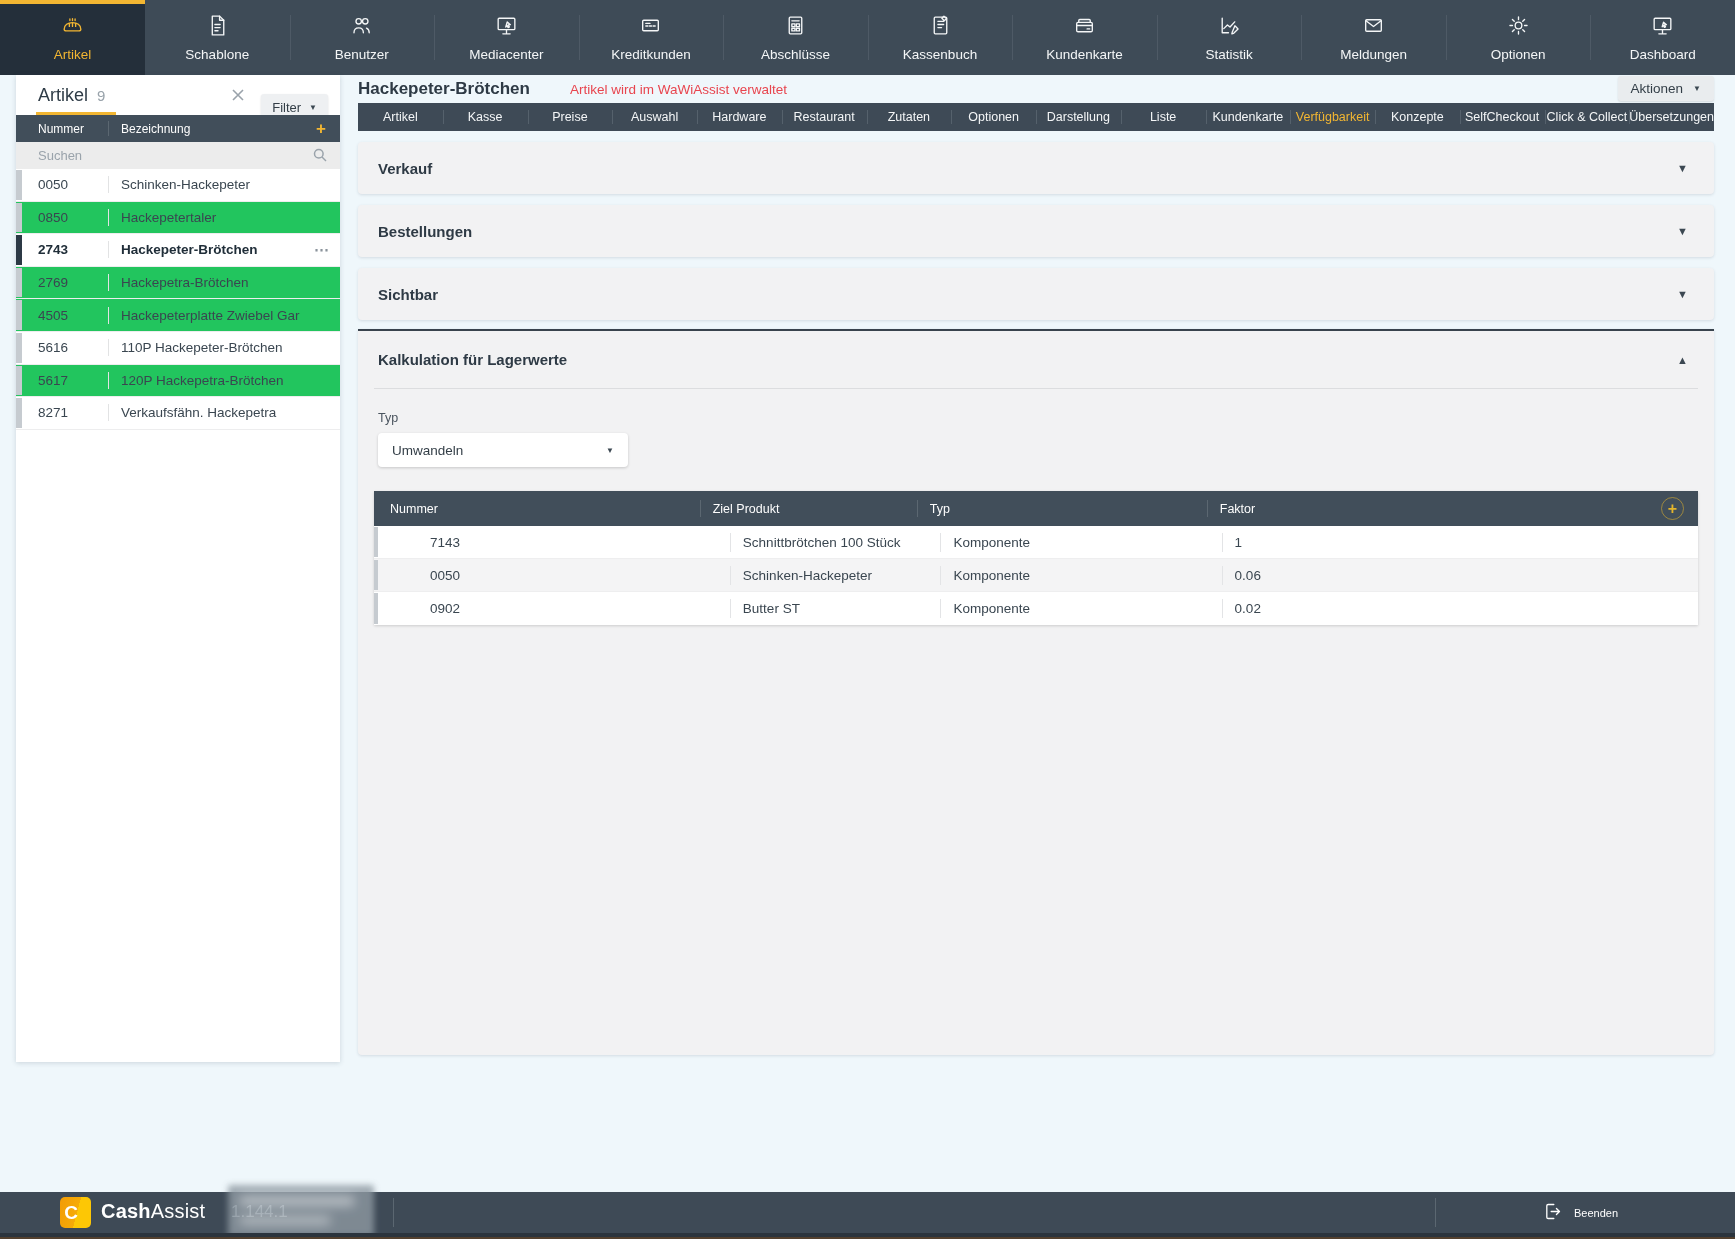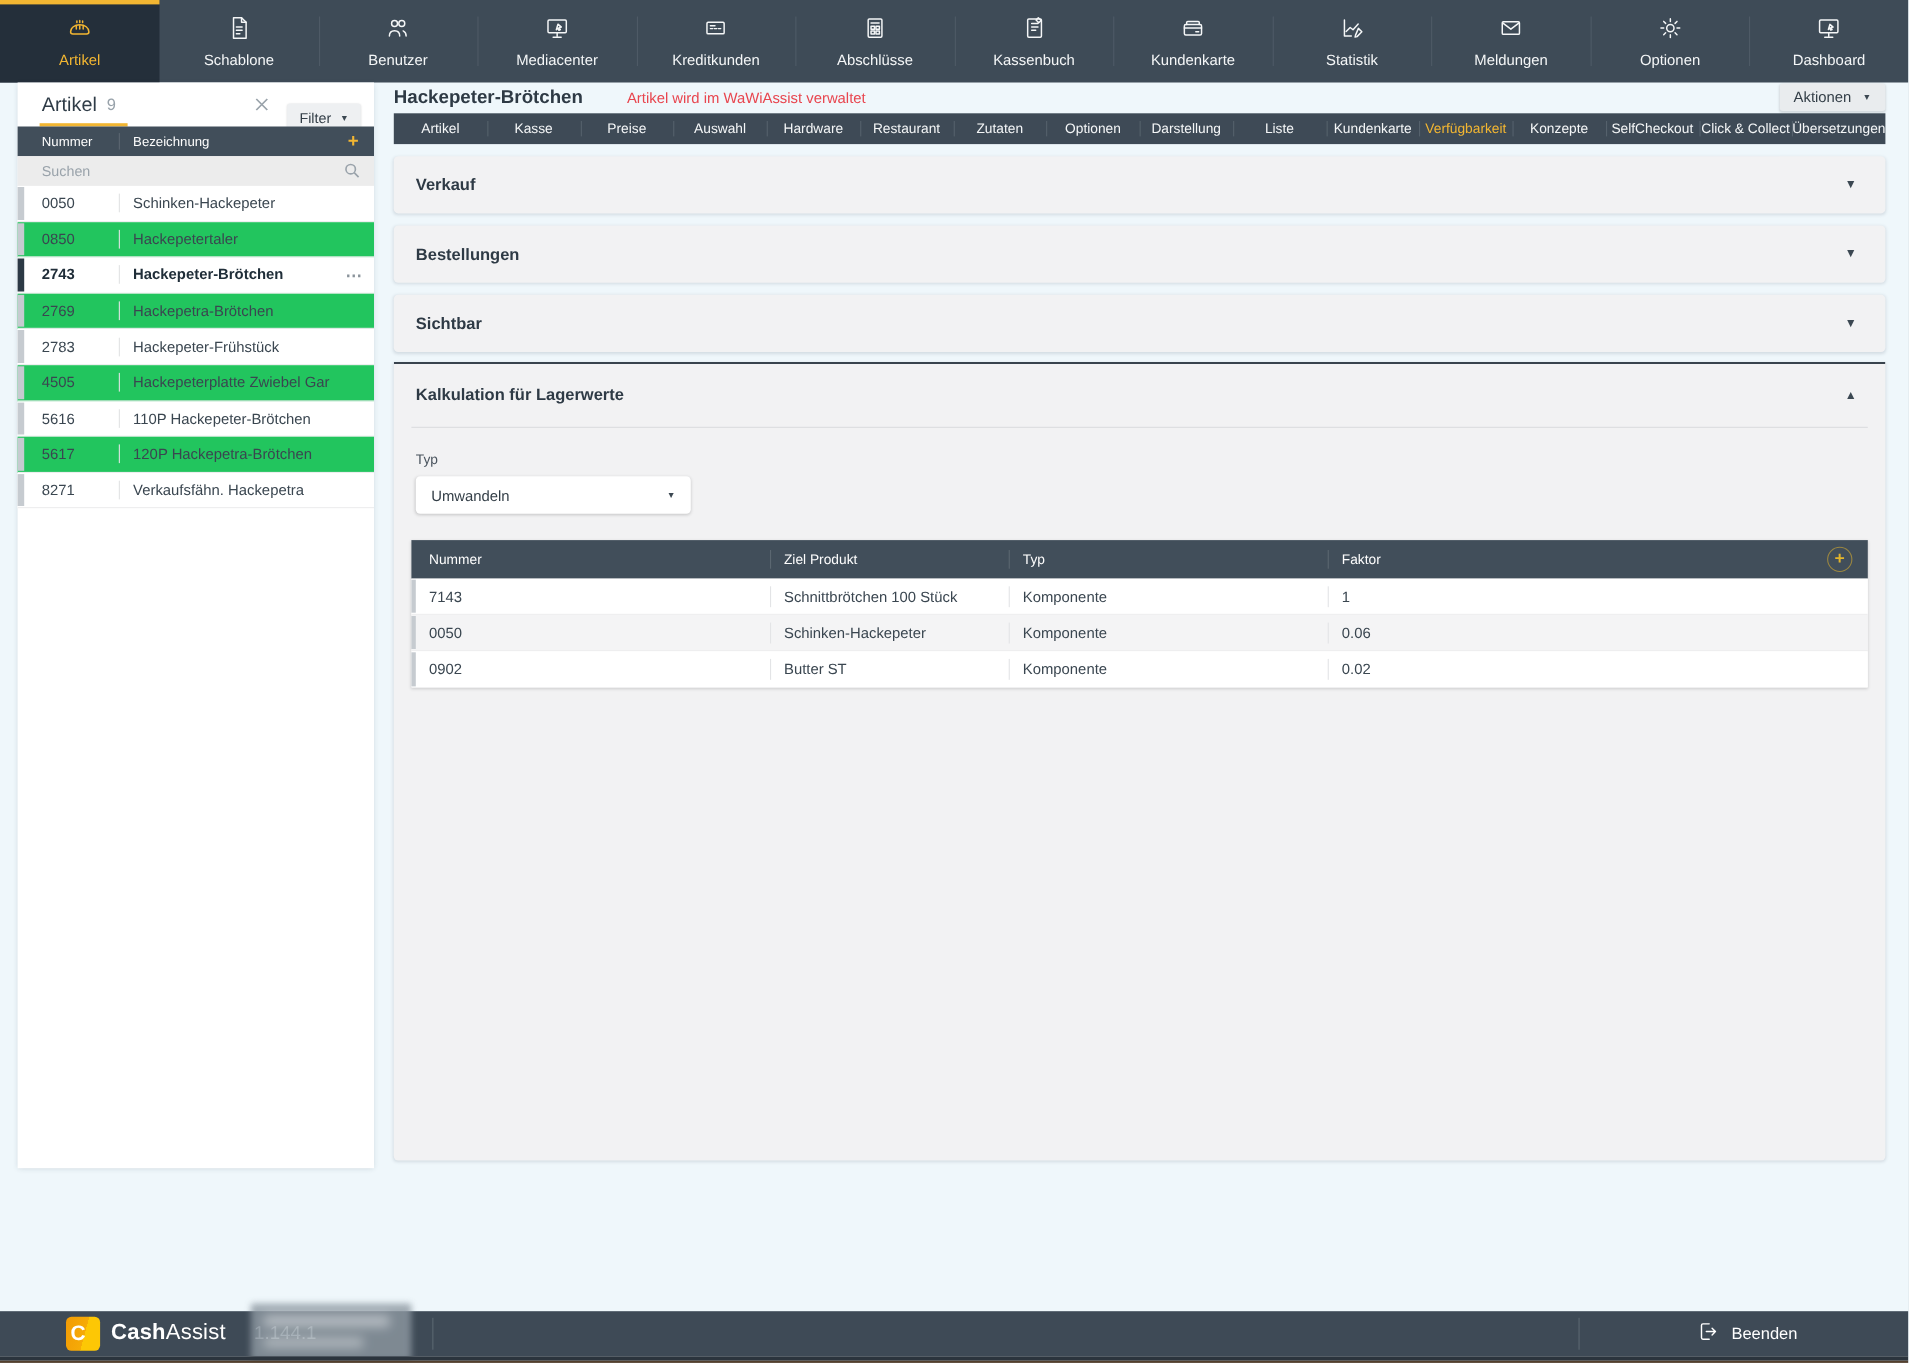--- a/index.html
+++ b/index.html
@@ -82,21 +82,21 @@
   .tbl-head { height:35px; background:#414e5a; color:#fdfdfd; display:flex; align-items:center; font-size:12.5px; position:relative; }
   .c1 { width:24.6%; } .c2 { width:16.4%; } .c3 { width:21.9%; } .c4 { flex:1; }
   .thc, .tdc { position:relative; height:100%; display:flex; align-items:center; padding-left:13px; }
   .thc.c1, .tdc.c1 { padding-left:16px; }
   .thc:not(.c1)::before { content:''; position:absolute; left:0; top:9px; height:17px; width:1px; background:#5b6771; }
   .tdc:not(.c1)::before { content:''; position:absolute; left:0; top:7px; height:19px; width:1px; background:#e3e4e6; }
   .tbl-plus { position:absolute; right:14px; top:6px; width:23px; height:23px; border:1px solid rgba(227,181,44,.55);
               border-radius:50%; color:#e3b52c; font-size:16px; font-weight:bold; display:flex; align-items:center;
               justify-content:center; cursor:pointer; line-height:1; }
   .tbl-row { height:33px; background:#fff; display:flex; align-items:stretch; font-size:13.5px; color:#3a4650;
-             border-bottom:1px solid #eeeeef; position:relative; }
+             border-bottom:1px solid #eeeeef; position:relative;padding-left:40px; }
   .tbl-row.alt { background:#f4f4f5; }
   .tbl-row .strip { width:4px; }
   .tbl-row:last-child { border-bottom:0; }
 
   
   .footer { position:absolute; left:0; bottom:0; width:1735px; height:47px; }
   .f-bar { position:absolute; left:0; top:0; right:0; height:41px; background:#3e4a56; display:flex; align-items:center; }
   .f-strip { position:absolute; left:0; bottom:2px; right:0; height:4px; background:#2b343d; }
   .f-edge { position:absolute; left:0; bottom:0; right:0; height:2px; background:#53402e; }
   .f-logo { position:absolute; left:60px; top:5px; width:31px; height:31px; border-radius:5px;
@@ -104,21 +104,21 @@
             font-size:19px; display:flex; align-items:center; justify-content:center; padding-right:9px; }
   .f-name { position:absolute; left:101px; top:8px; font-size:20px; color:#fff; letter-spacing:.2px; }
   .f-name .bold { font-weight:bold; }
   .f-version { position:absolute; left:231px; top:10px; font-size:17px; color:#aeb9c2; }
   .f-blur { position:absolute; left:228px; top:-7px; width:146px; height:52px; background:#8e99a2; opacity:.8;
             filter:blur(3px); border-radius:2px; }
   .f-blur::before { content:''; position:absolute; left:12px; right:20px; top:11px; height:10px; background:#d8dde1; filter:blur(4px); }
   .f-blur::after  { content:''; position:absolute; left:12px; right:44px; top:31px; height:9px;  background:#cfd5d9; filter:blur(4px); }
   .f-div { position:absolute; top:6px; height:29px; width:1px; background:#5b6771; }
   .f-exit { position:absolute; left:1542px; top:0; height:41px; display:flex; align-items:center; gap:11px;
-            color:#fff; font-size:15px; cursor:pointer; }
+            color:#fff; font-size:11px; cursor:pointer; }
   .f-exit svg { width:21px; height:21px; stroke:#fff; stroke-width:1.5; fill:none; stroke-linecap:round; stroke-linejoin:round; }
 </style>
 </head>
 <body>
 
 <div class="app">
 
   <nav class="navbar">
     <div class="nav-item active">
       <span><svg viewBox="0 0 24 24">
@@ -258,26 +258,20 @@
           <span class="cell-num">2743</span>
           <span class="vsep"></span>
           <span class="cell-name">Hackepeter-Brötchen</span>
           <span class="row-menu">⋯</span>
         </div>
       <div class="sb-row alt">
           <span class="strip"></span>
           <span class="cell-num">2769</span>
           <span class="vsep"></span>
           <span class="cell-name">Hackepetra-Brötchen</span>
-        </div>
-      <div class="sb-row">
-          <span class="strip"></span>
-          <span class="cell-num">2783</span>
-          <span class="vsep"></span>
-          <span class="cell-name">Hackepeter-Frühstück</span>
         </div>
       <div class="sb-row alt">
           <span class="strip"></span>
           <span class="cell-num">4505</span>
           <span class="vsep"></span>
           <span class="cell-name">Hackepeterplatte Zwiebel Gar</span>
         </div>
       <div class="sb-row">
           <span class="strip"></span>
           <span class="cell-num">5616</span>

